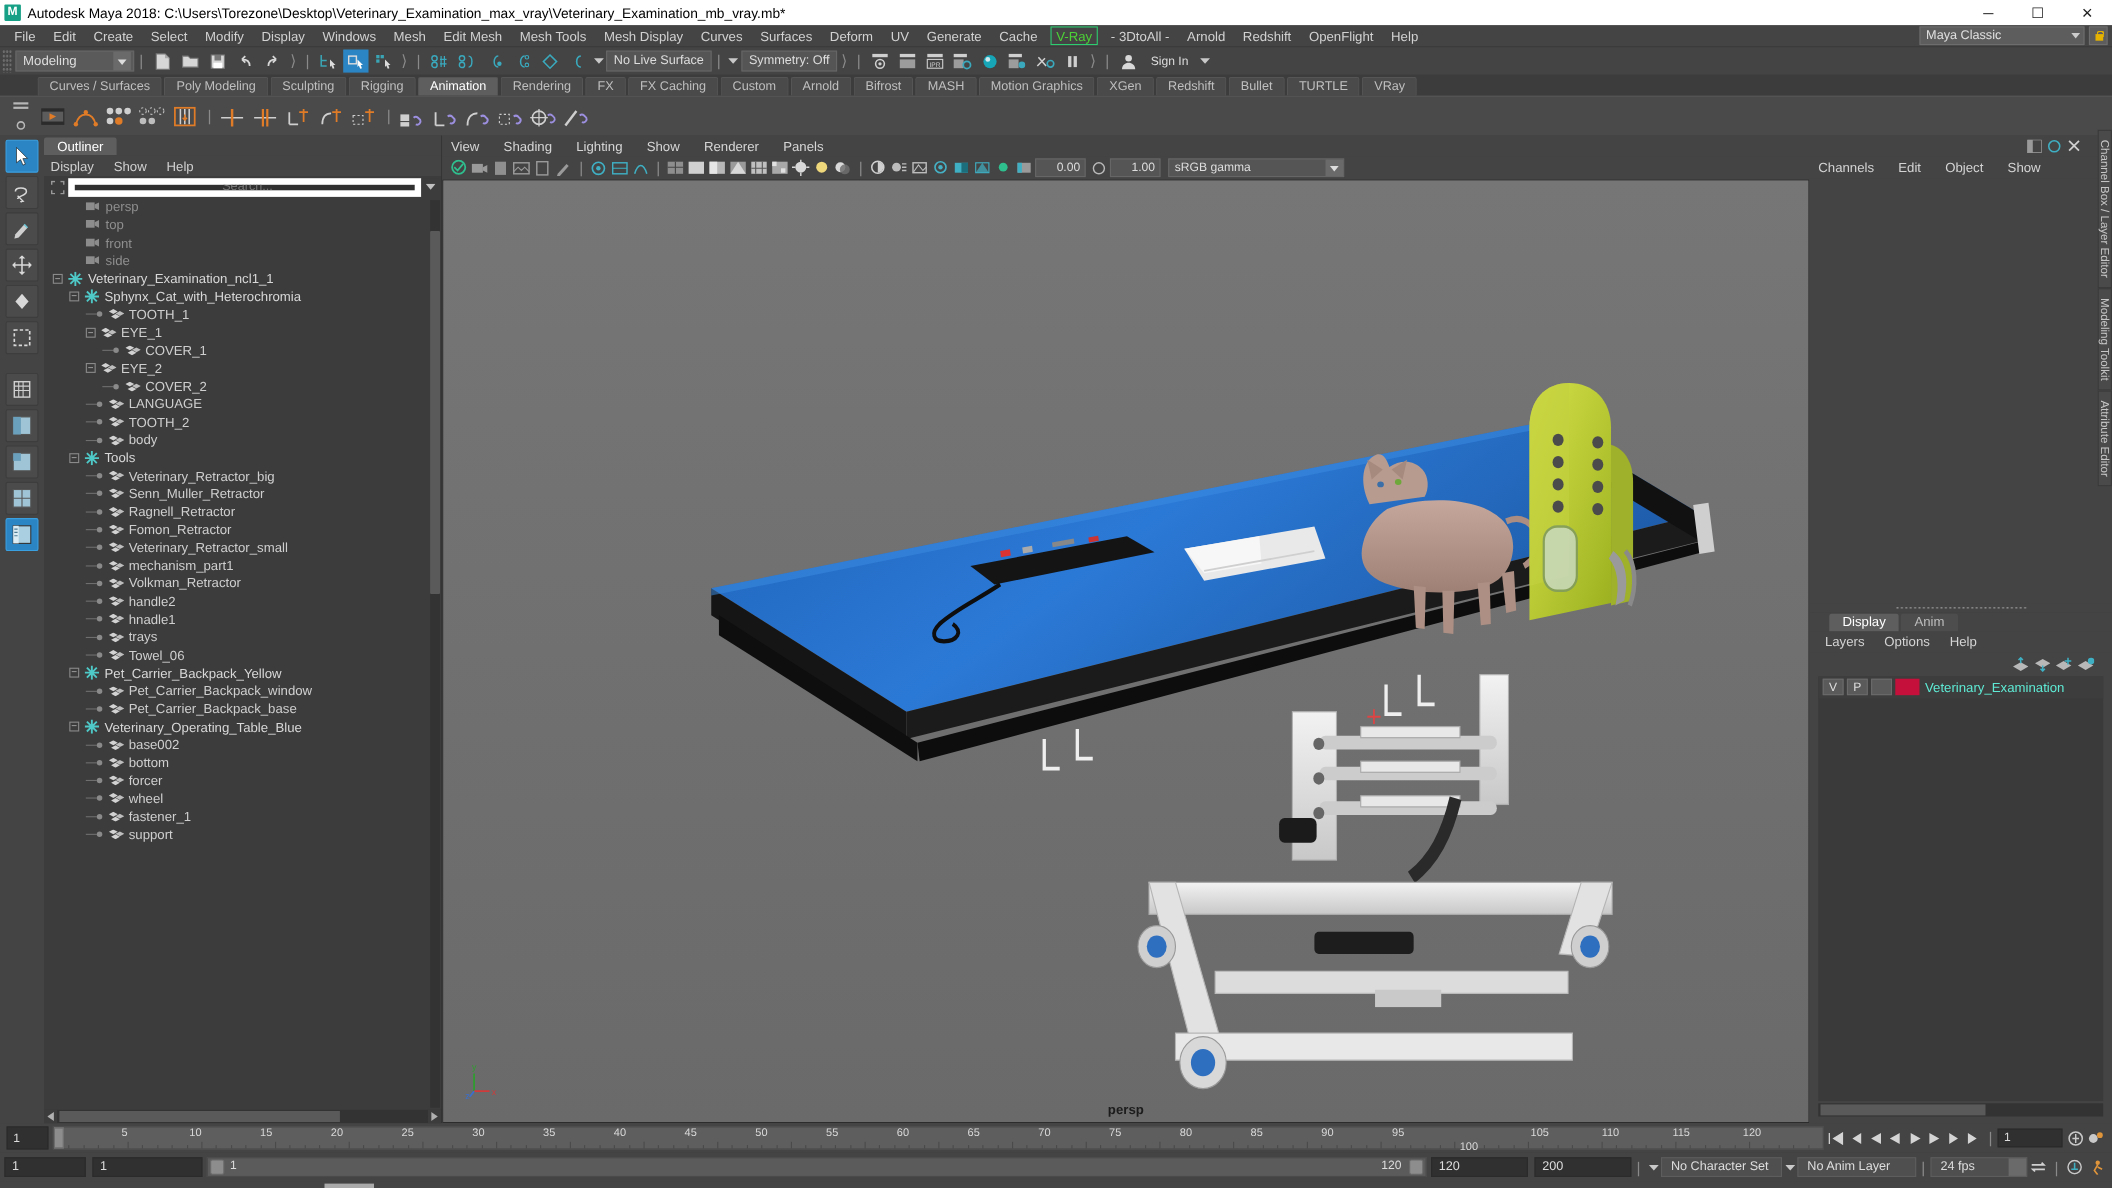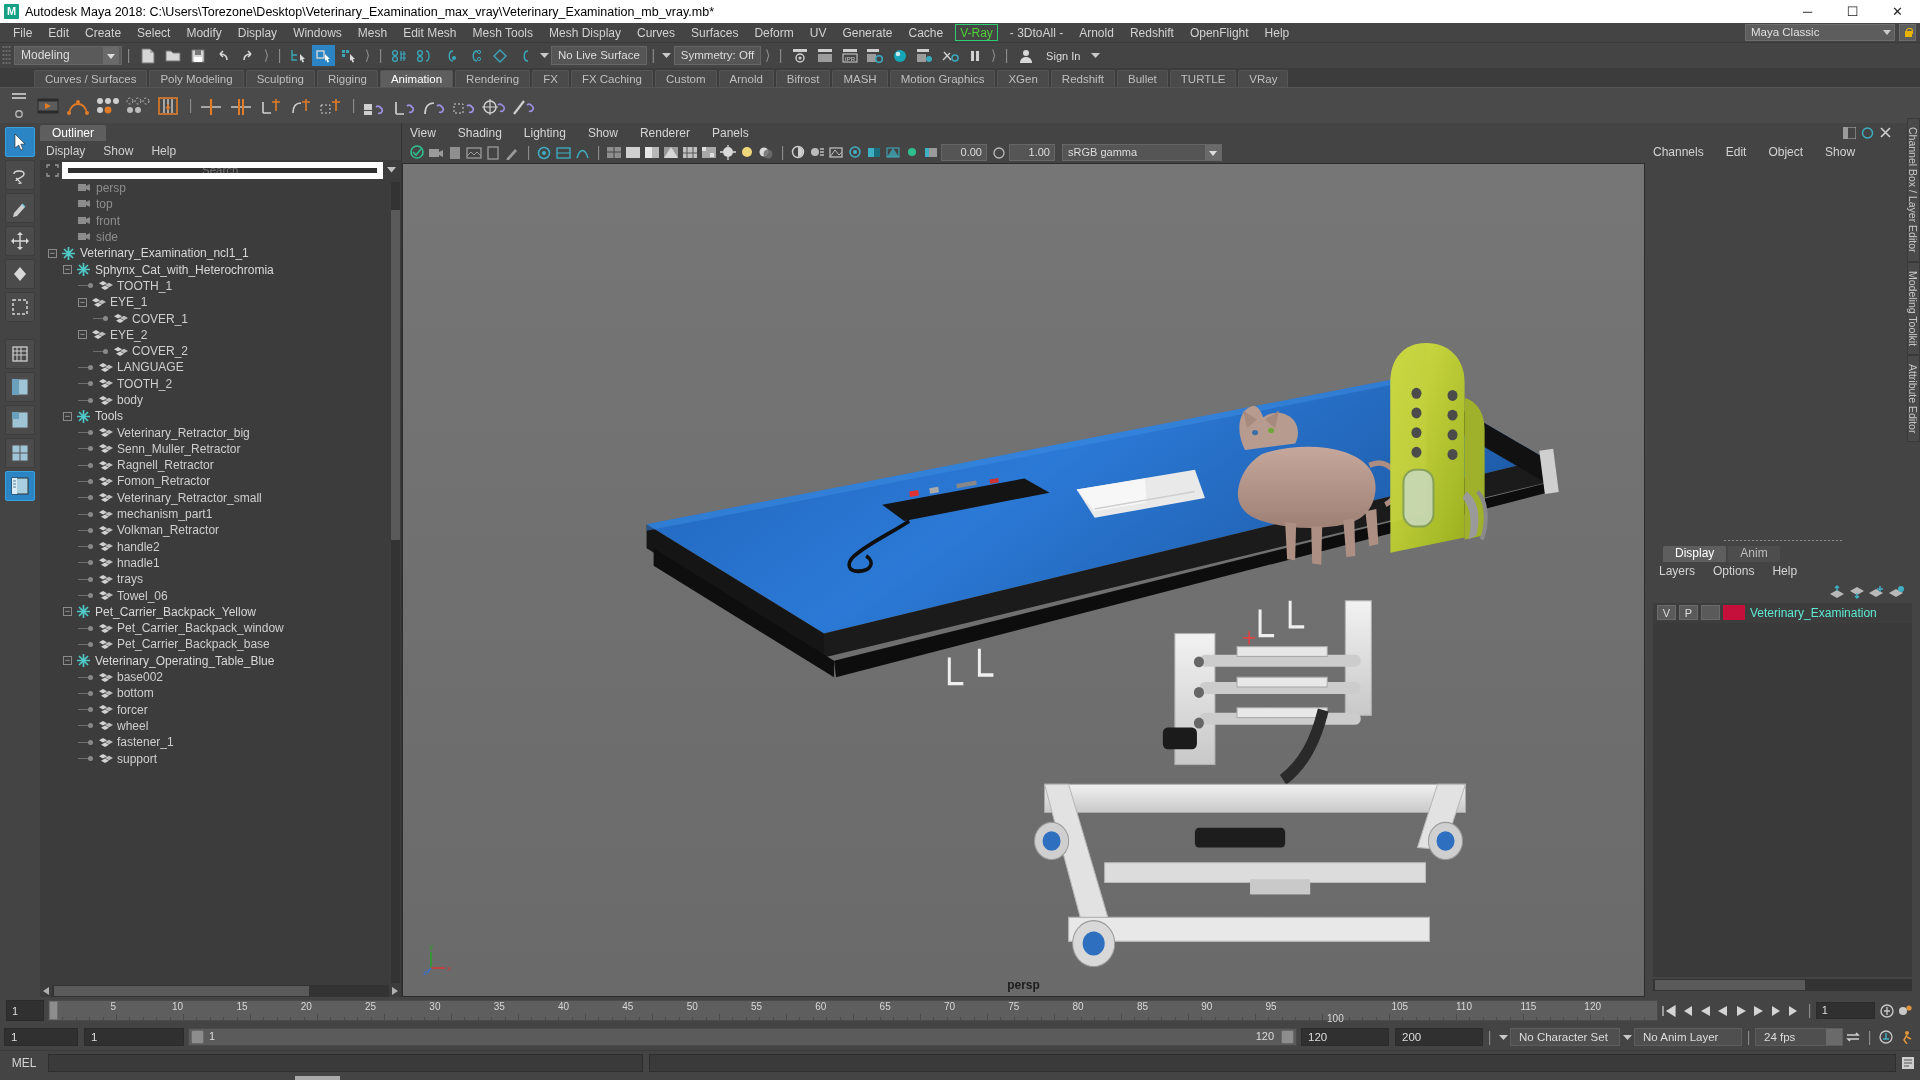--- a/index.html
+++ b/index.html
@@ -1768,30 +1768,19 @@
           </svg>
         </div>
       <div class="tlbtn">
           <svg width="16" height="14">
             <circle cx="9" cy="3" r="2" fill="#e0953a"></circle>
             <path d="M9 5l-3 5 3 4M9 7l4 2" stroke="#e0953a" stroke-width="1.5" fill="none"></path>
           </svg>
         </div>
     </div>
 
-    <div class="melrow">
-      <div class="melbl">MEL</div>
-      <div class="melinput"></div>
-      <div class="melinput2"></div>
-      <div style="width:24px;height:18px;display:flex;align-items:center;justify-content:center;">
-        <svg width="14" height="14">
-            <rect x="1" y="1" width="12" height="12" fill="#cfcfcf"></rect>
-            <path d="M3 4h8M3 7h8M3 10h5" stroke="#555"></path>
-          </svg>
-      </div>
-    </div>
 
     <div class="helpline" style="position:relative;">
       <div class="hlpbar"></div>
     </div>
   </div>
 
 </div>
 
 </body></html>

